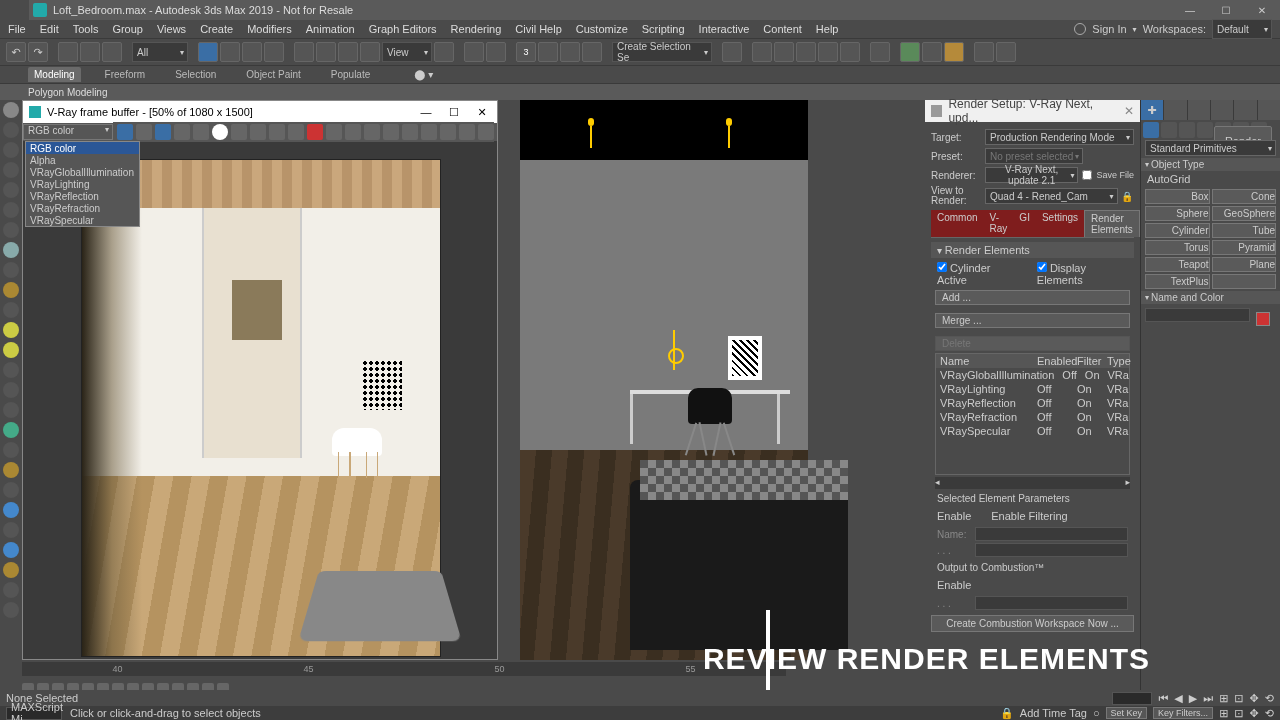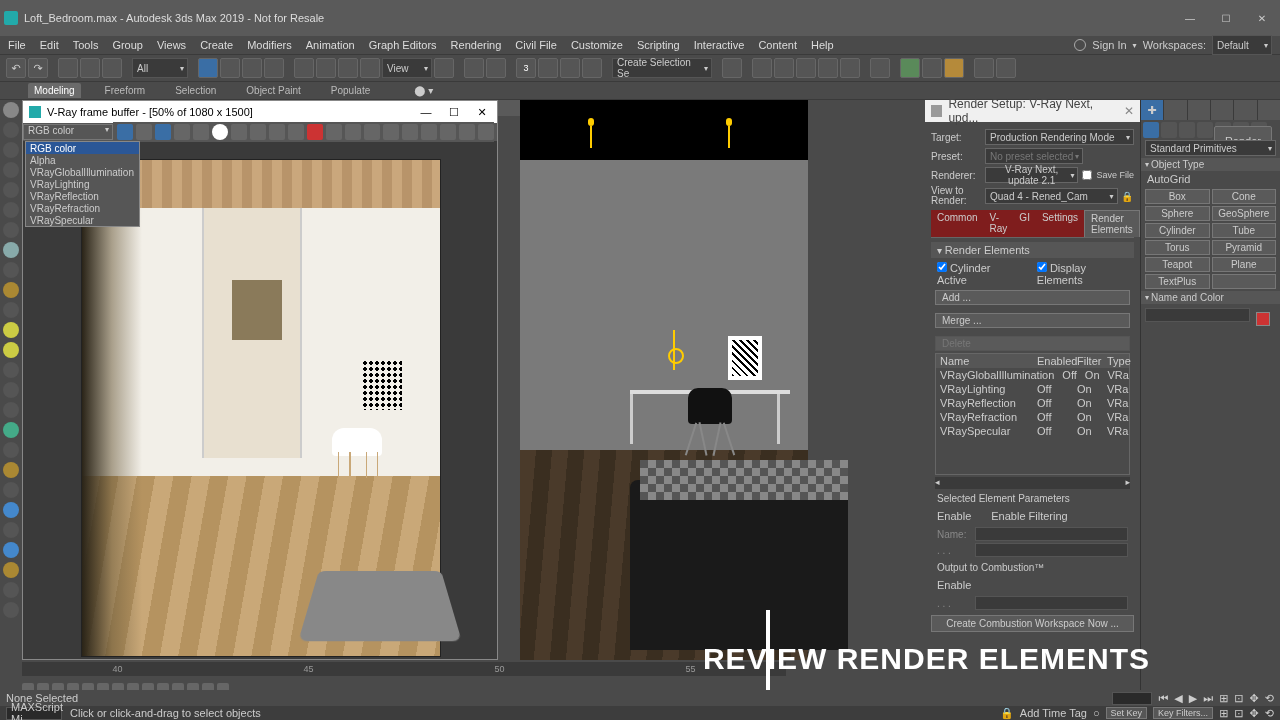--- a/index.html
+++ b/index.html
@@ -1,17 +1,17 @@
 <!DOCTYPE html>
 <html><head>
 <meta charset="utf-8">
 <style>
 * { margin:0; padding:0; box-sizing:border-box; font-family:"Segoe UI",Tahoma,sans-serif; font-size:11px; color:#ccc; }
 body { background:#4a4a4a; width:1280px; height:720px; overflow:hidden; position:relative; }
-.titlebar { height:36px; background:#5a5a5a; display:flex; align-items:center; padding:0 4px; }
+.titlebar { height:20px; background:#5a5a5a; display:flex; align-items:center; padding:0 4px;margin-left:29px; }
 .title-txt { font-size:11px; color:#ddd; flex:1; }
 .win-btns { display:flex; gap:8px; }
 .win-btn { width:28px; height:16px; display:flex; align-items:center; justify-content:center; font-size:10px; color:#ccc; cursor:pointer;}
 .menubar { height:18px; background:#4a4a4a; display:flex; gap:14px; padding:0 8px; align-items:center; }
 .menu-item { font-size:11px; color:#ddd; cursor:pointer; }
 .menubar .right { margin-left:auto; display:flex; gap:6px; align-items:center; }
 .toolbar { height:28px; background:#4a4a4a; border-top:1px solid #3a3a3a; border-bottom:1px solid #3a3a3a; display:flex; align-items:center; gap:2px; padding:0 6px; }
 .tb-btn { width:20px; height:20px; background:#555; border:1px solid #666; border-radius:2px; display:flex; align-items:center; justify-content:center; }
 .tb-sep { width:6px; }
 .tb-dd { height:20px; background:#3a3a3a; border:1px solid #555; padding:0 16px 0 4px; display:flex; align-items:center; font-size:10px; position:relative; }
@@ -121,21 +121,21 @@
 .cp-tabs{height:20px;display:flex;gap:1px;background:#3a3a3a;}
 .cp-tab{flex:1;background:#565656;display:flex;align-items:center;justify-content:center;}
 .cp-tab.on{background:#3a6ea5;}
 .cp-row2{height:18px;display:flex;gap:2px;padding:2px;}
 .cp-ic{width:16px;height:16px;background:#555;border-radius:2px;}
 .cp-head{background:#565656;padding:1px 4px;font-size:10px;display:flex;align-items:center;}
 .cp-head::before{content:"▸ ";font-size:8px;margin-right:2px;}
 .cp-head.open::before{content:"▾ ";}
 .cp-sub{font-size:10px;padding:2px 6px;color:#aaa;}
 .cp-grid{display:grid;grid-template-columns:1fr 1fr;gap:2px;padding:2px 4px;}
-.cp-bt{background:#5a5a5a;border:1px solid #777;text-align:center;font-size:10px;padding:1px 0;}
+.cp-bt{background:#5a5a5a;border:1px solid #777;text-align:right;font-size:10px;padding:1px 0;}
 .cp-swatch{width:14px;height:14px;background:#cc3333;border:1px solid #888;margin:4px 6px;}
 .overlay-txt{position:absolute;bottom:44px;right:130px;font-size:30px;font-weight:600;color:#fff;letter-spacing:1px;font-family:"Segoe UI",sans-serif;}
 .overlay-bar{position:absolute;bottom:30px;right:510px;width:4px;height:80px;background:#fff;}
 .statusbar{position:absolute;bottom:14px;left:0;right:0;height:16px;background:#4a4a4a;display:flex;align-items:center;padding:0 6px;font-size:10px;gap:8px;}
 .statusbar2{position:absolute;bottom:0;left:0;right:0;height:14px;background:#3d3d3d;display:flex;align-items:center;padding:0 6px;font-size:10px;gap:8px;}
 .mini-icons{position:absolute;top:583px;left:22px;display:flex;gap:3px;}
 .mini-icons div{width:12px;height:12px;background:#666;border-radius:2px;}
 .sb-lbl{color:#ccc;}
 .sb-box{background:#2a2a2a;border:1px solid #555;padding:0 4px;height:13px;display:flex;align-items:center;}
 .sb-right{margin-left:auto;display:flex;gap:6px;align-items:center;}
@@ -158,21 +158,21 @@
   <span class="menu-item">File</span>
   <span class="menu-item">Edit</span>
   <span class="menu-item">Tools</span>
   <span class="menu-item">Group</span>
   <span class="menu-item">Views</span>
   <span class="menu-item">Create</span>
   <span class="menu-item">Modifiers</span>
   <span class="menu-item">Animation</span>
   <span class="menu-item">Graph Editors</span>
   <span class="menu-item">Rendering</span>
-  <span class="menu-item">Civil File</span>
+  <span class="menu-item">Civil Help</span>
   <span class="menu-item">Customize</span>
   <span class="menu-item">Scripting</span>
   <span class="menu-item">Interactive</span>
   <span class="menu-item">Content</span>
   <span class="menu-item">Help</span>
   <div class="right">
     <span style="width:12px;height:12px;border:1px solid #aaa;border-radius:50%;"></span>
     <span>Sign In</span>
     <span style="font-size:8px;">▾</span>
     <span>Workspaces:</span>

